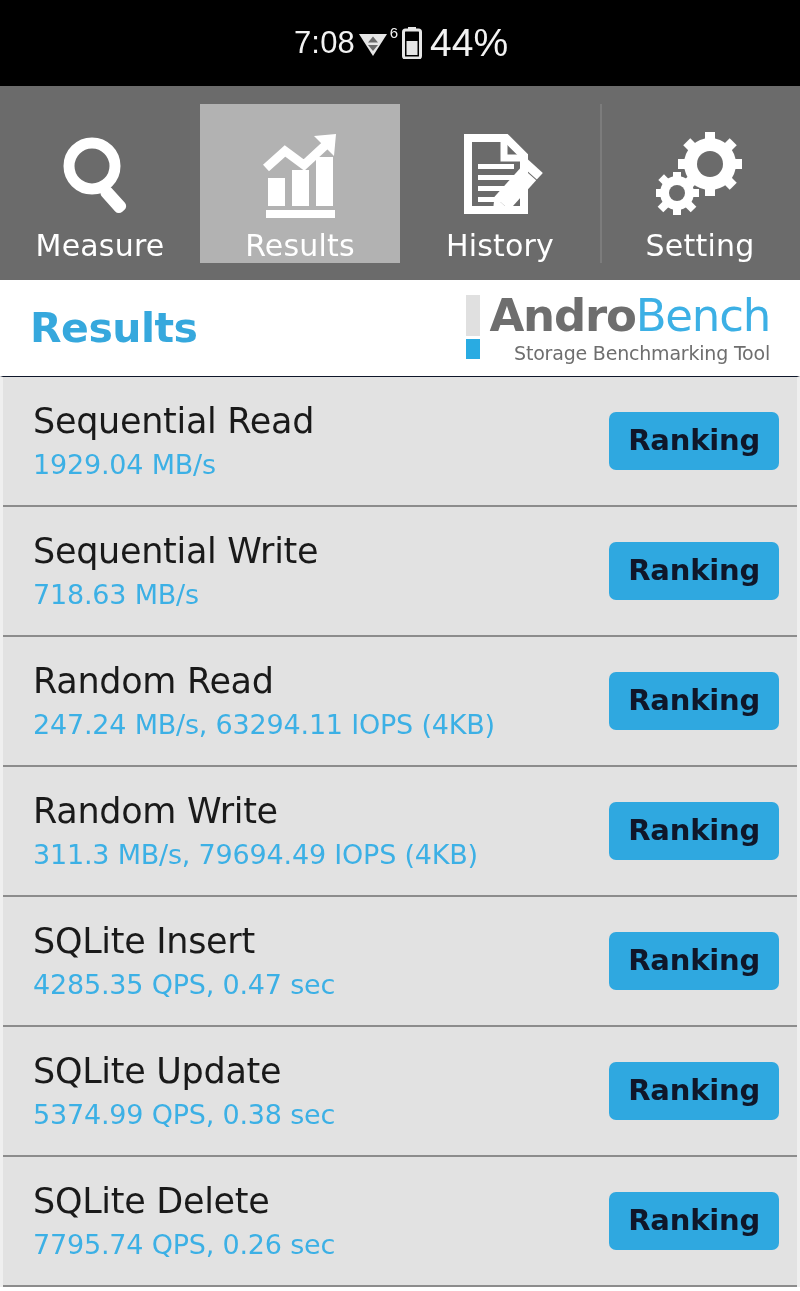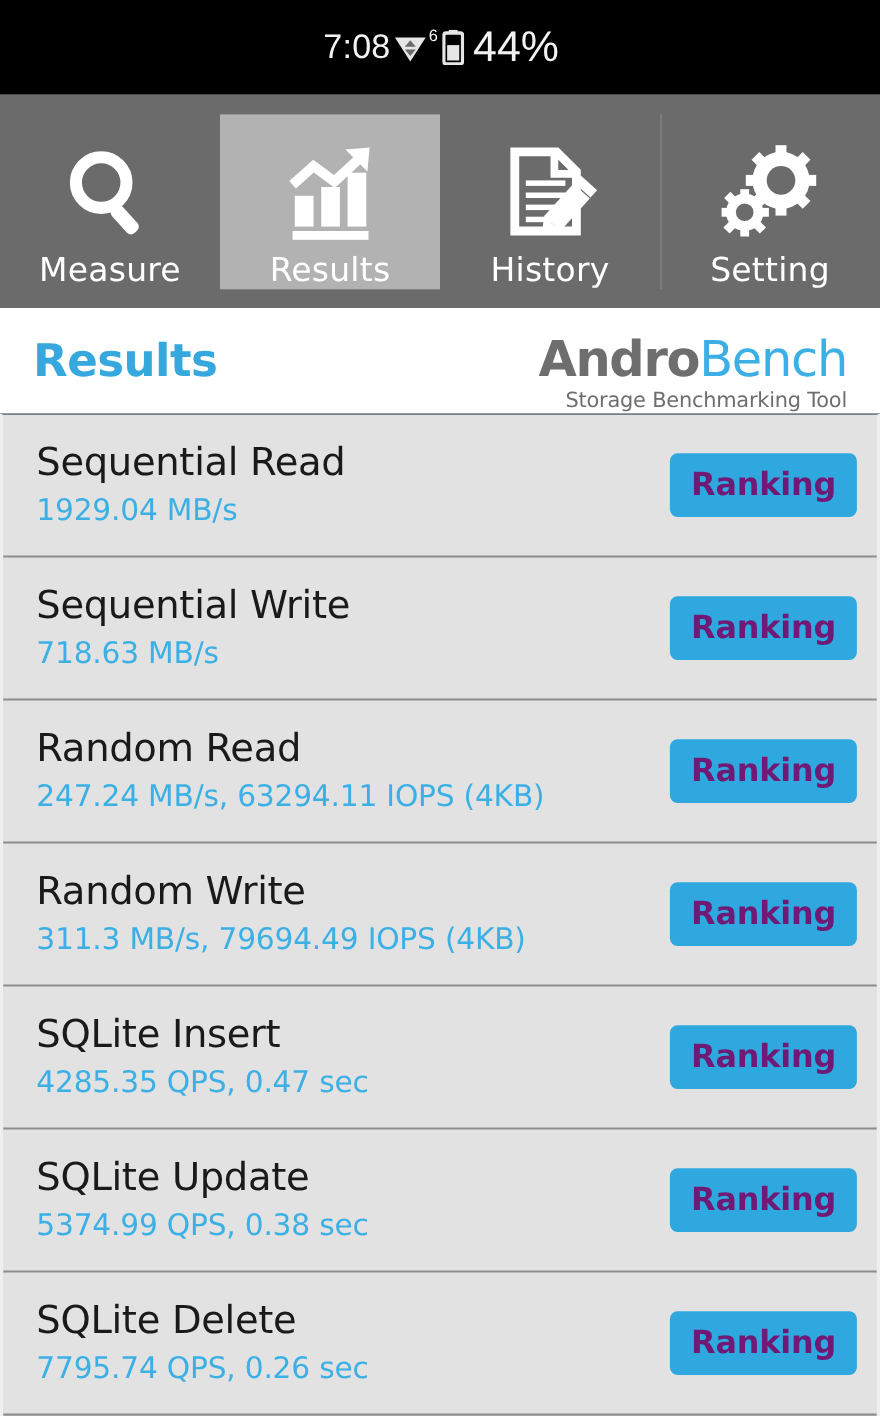--- a/index.html
+++ b/index.html
@@ -113,21 +113,20 @@
     color: #36a8dd;
     font-size: 41px;
     font-weight: bold;
     font-family: "DejaVu Sans", sans-serif;
     letter-spacing: -0.5px;
   }
   .logo {
     display: flex;
     align-items: stretch;
     height: 74px;
-    flex-direction: column;
   }
   .logo-bars {
     width: 14px;
     display: flex;
     flex-direction: column;
     margin-right: 9px;
     padding: 4px 0 6px 0;
   }
   .logo-bar-top { flex: 2.1; background: #e0e0e0; }
   .logo-bar-bot { flex: 1; background: #29abe2; margin-top: 3px; }
@@ -179,21 +178,21 @@
   .row-value {
     color: #3cb0e5;
     font-size: 27px;
     font-family: "DejaVu Sans", sans-serif;
     line-height: 1.15;
     margin-top: 7px;
     letter-spacing: -0.2px;
   }
   .ranking-btn {
     background: #2fa8e0;
-    color: #701a75;
+    color: #0f172a;
     font-size: 29px;
     font-weight: bold;
     font-family: "DejaVu Sans", sans-serif;
     border: none;
     border-radius: 7px;
     padding: 14px 19px 15px 19px;
     letter-spacing: -0.2px;
     line-height: 1;
     cursor: pointer;
     white-space: nowrap;

